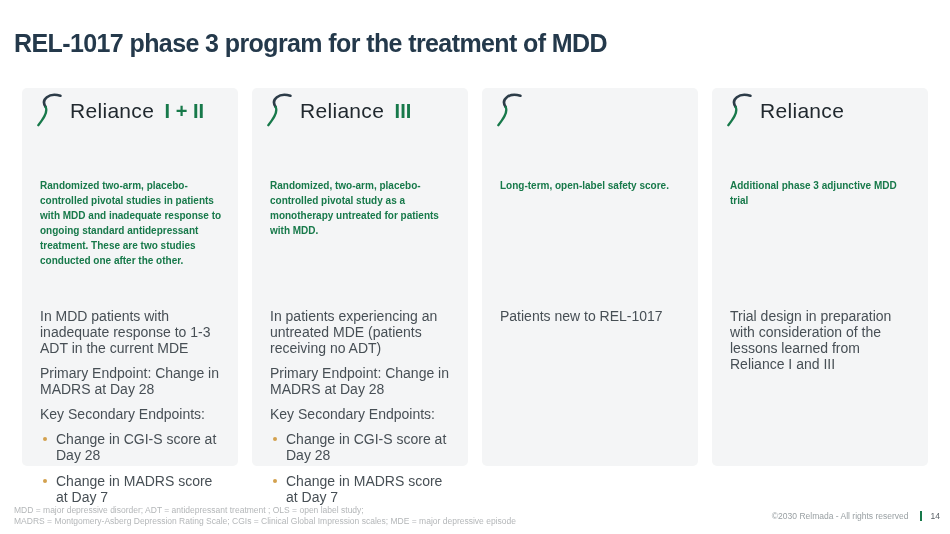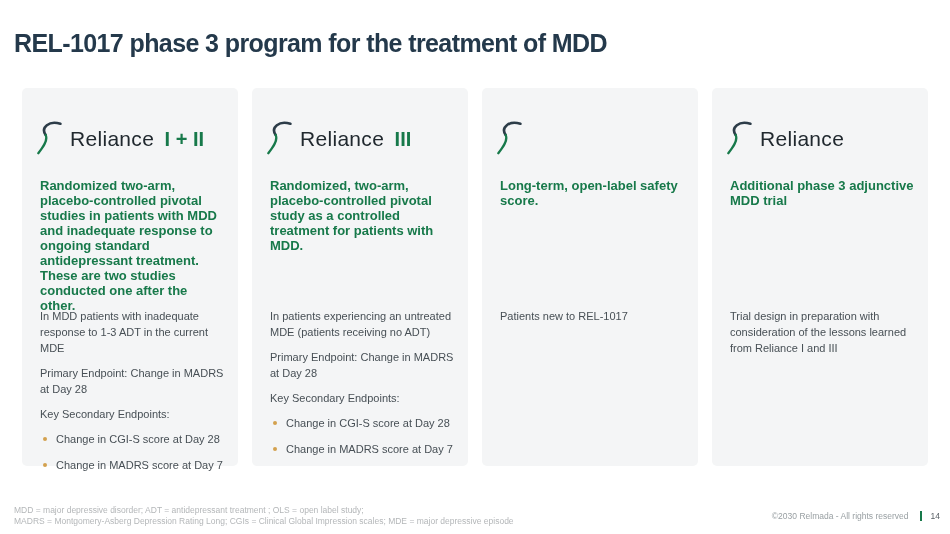--- a/index.html
+++ b/index.html
@@ -21,47 +21,47 @@
     display:flex; gap:14px;
   }
   .card {
     width:216px; height:378px;
     background:#f4f5f6;
     border-radius:5px;
     position:relative;
     box-sizing:border-box;
   }
   .logo-row {
-    position:absolute; left:15px; top:33px; right:10px;
+    position:absolute; left:15px; top:5px; right:10px;
     display:flex; align-items:center;
   }
   .swoosh { flex:none; display:flex; align-items:center; }
   .logo-text { margin-left:7px; white-space:nowrap; }
   .brand {
     font-size:21px; font-weight:500; letter-spacing:0.3px;
     color:#21292f;
   }
   .suffix {
     font-size:20px; font-weight:600; color:#17794a; margin-left:6px;
   }
   .suffix.caps {
     font-size:14px; font-weight:bold; letter-spacing:1px;
   }
   .summary {
     position:absolute; left:18px; right:13px; top:90px;
     margin:0;
-    font-size:13px; font-weight:bold; line-height:15px;
+    font-size:10px; font-weight:bold; line-height:15px;
     color:#17794a;
   }
   .details {
     position:absolute; left:18px; right:11px; top:220px;
-    font-size:11px; line-height:16px; color:#474f55;
+    font-size:14px; line-height:16px; color:#474f55;
   }
   .details p { margin:0 0 9px 0; }
-  .bullet { display:flex; margin:5px 0 10px 0;text-align:right; }
+  .bullet { display:flex; margin:5px 0 10px 0; }
   .dot {
     flex:none; width:4px; height:4px; border-radius:50%;
     background:#d3a14e; margin:6px 9px 0 3px;
   }
   .footnotes {
     position:absolute; left:14px; bottom:7px;
     font-size:8.5px; line-height:11px; color:#b4b7b9;
   }
   .copyright-row {
     position:absolute; right:10px; bottom:13px;
@@ -117,21 +117,21 @@
         <svg viewBox="0 0 30 40" width="26" height="35" aria-hidden="true">
           <path d="M27 3 C14 -1 4 7 10 16" fill="none" stroke="#2c3c48" stroke-width="3" stroke-linecap="round"></path>
           <path d="M10 16 C13 22 7 30 1.5 37" fill="none" stroke="#17794a" stroke-width="2.6" stroke-linecap="round"></path>
         </svg>
       </span>
       <span class="logo-text">
         <span class="brand">Reliance</span>
         <span class="suffix">III</span>
       </span>
     </div>
-    <p class="summary">Randomized, two-arm, placebo-controlled pivotal study as a controlled treatment for patients with MDD.</p>
+    <p class="summary">Randomized, two-arm, placebo-controlled pivotal study as a monotherapy untreated for patients with MDD.</p>
     <div class="details">
           <p>In patients experiencing an untreated MDE (patients receiving no ADT)</p>
           <p>Primary Endpoint: Change in MADRS at Day 28</p>
           <p>Key Secondary Endpoints:</p>
           <div class="bullet">
             <span class="dot"></span>
             <span>Change in CGI-S score at Day 28</span>
           </div>
           <div class="bullet">
             <span class="dot"></span>
@@ -170,21 +170,21 @@
     </div>
     <p class="summary">Additional phase 3 adjunctive MDD trial</p>
     <div class="details">
           <p>Trial design in preparation with consideration of the lessons learned from Reliance I and III</p>
         </div>
   </section>
 </div>
 
   <div class="footnotes">
     <div>MDD = major depressive disorder; ADT = antidepressant treatment ; OLS = open label study;</div>
-    <div>MADRS = Montgomery-Asberg Depression Rating Long; CGIs = Clinical Global Impression scales; MDE = major depressive episode</div>
+    <div>MADRS = Montgomery-Asberg Depression Rating Scale; CGIs = Clinical Global Impression scales; MDE = major depressive episode</div>
   </div>
 
   <div class="copyright-row">
     <span>©2030 Relmada - All rights reserved</span>
     <span class="green-bar"></span>
     <span class="page-num">14</span>
   </div>
 
 </div>
 

